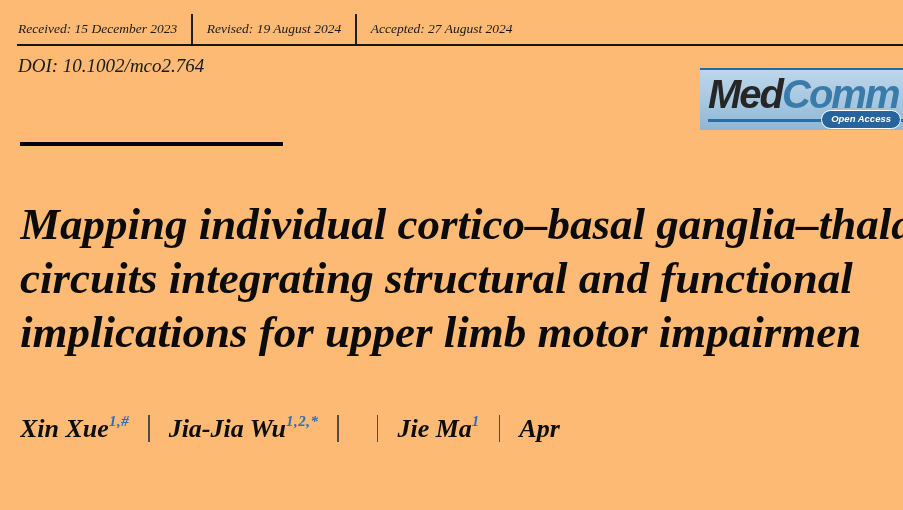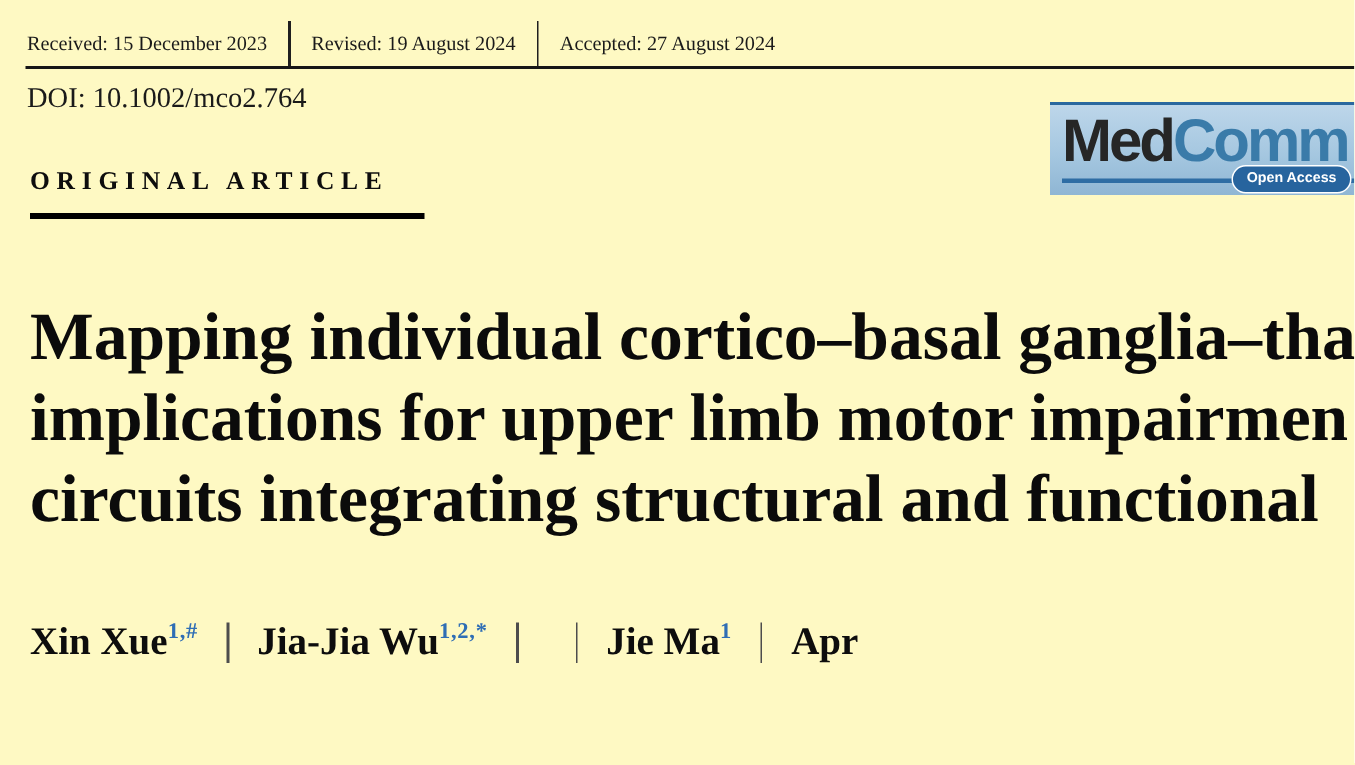--- a/index.html
+++ b/index.html
@@ -1,24 +1,25 @@
 <!DOCTYPE html>
 <html><head>
 <meta charset="utf-8">
 <style>
   * { margin: 0; padding: 0; box-sizing: border-box; }
   html, body { background: #ffffff; }
   .page {
     position: relative;
     width: 903px;
     height: 510px;
-    background: #fef9c3;
+    background: #fdba74;
     overflow: hidden;
     font-family: "Liberation Serif", serif;
     color: #1a1a1a;
+    font-style: italic;
   }
 
   
   .dates-row {
     position: absolute;
     left: 18px; top: 14px; right: 0;
     height: 30px;
     display: flex;
     align-items: center;
     font-size: 13.5px;
@@ -170,27 +171,26 @@
   <div class="doi-row">DOI: 10.1002/mco2.764</div>
 
   <div class="logo">
     <div class="logo-text">
       <span class="med">Med</span><span class="comm">Comm</span>
     </div>
     <div class="logo-line"></div>
     <div class="oa-badge">Open Access</div>
   </div>
 
-  <div class="article-type">ORIGINAL ARTICLE</div>
   <div class="article-type-rule"></div>
 
   <h1 class="title">
     <span class="tl">Mapping individual cortico–basal ganglia–thalam</span>
+    <span class="tl">circuits integrating structural and functional</span>
     <span class="tl">implications for upper limb motor impairmen</span>
-    <span class="tl">circuits integrating structural and functional</span>
   </h1>
 
   <div class="authors authors-line1">
     <span class="author"><span>Xin Xue</span><span class="sup">1,#</span></span>
     <span class="adiv"></span>
     <span class="author"><span>Jia-Jia Wu</span><span class="sup">1,2,*</span></span>
     <span class="adiv"></span>
     <span class="adiv"></span>
     <span class="author"><span>Jie Ma</span><span class="sup">1</span></span>
     <span class="adiv"></span>

